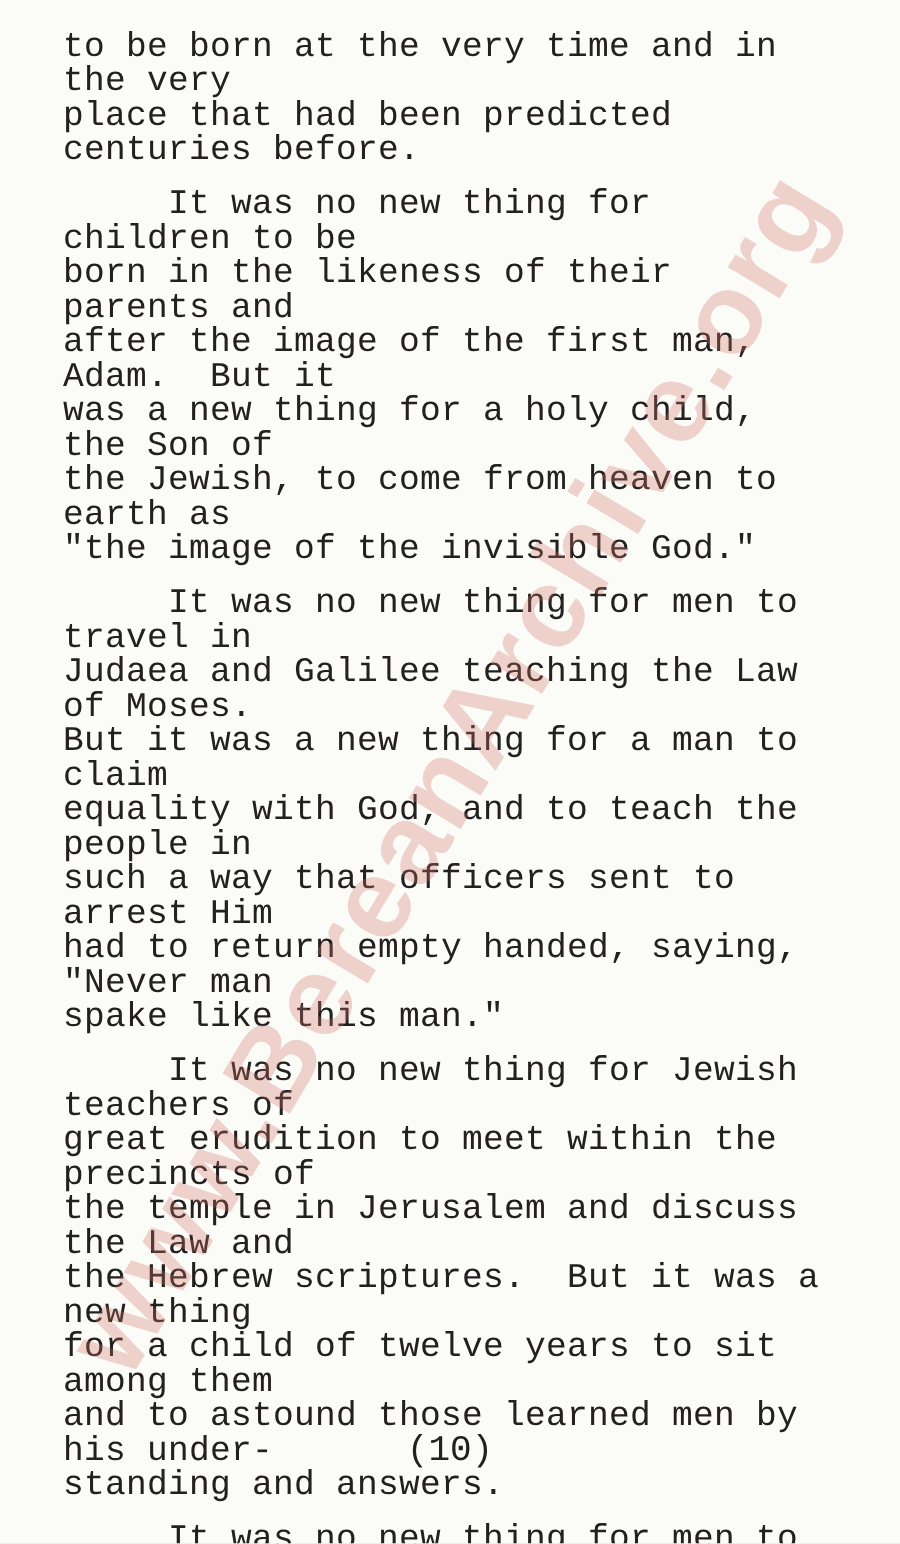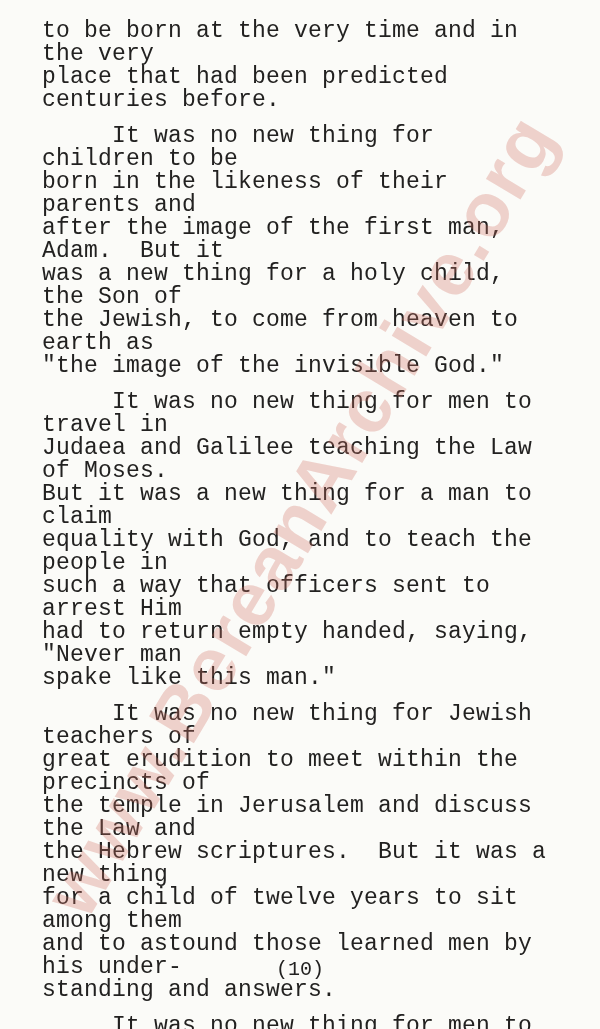--- a/index.html
+++ b/index.html
@@ -44,21 +44,21 @@
     font-size: 23px;
     line-height: 23px;
     letter-spacing: 0.2px;
   }
   .page-number {
     position: absolute;
     left: 0;
     right: 0;
     bottom: 48px;
     text-align: center;
-    font-size: 20px;
+    font-size: 24px;
     z-index: 1;
   }
 </style>
 </head>
 <body>
 
 <div class="page">
   <div class="watermark">www.BereanArchive.org</div>
 
   <div class="doc-body">

